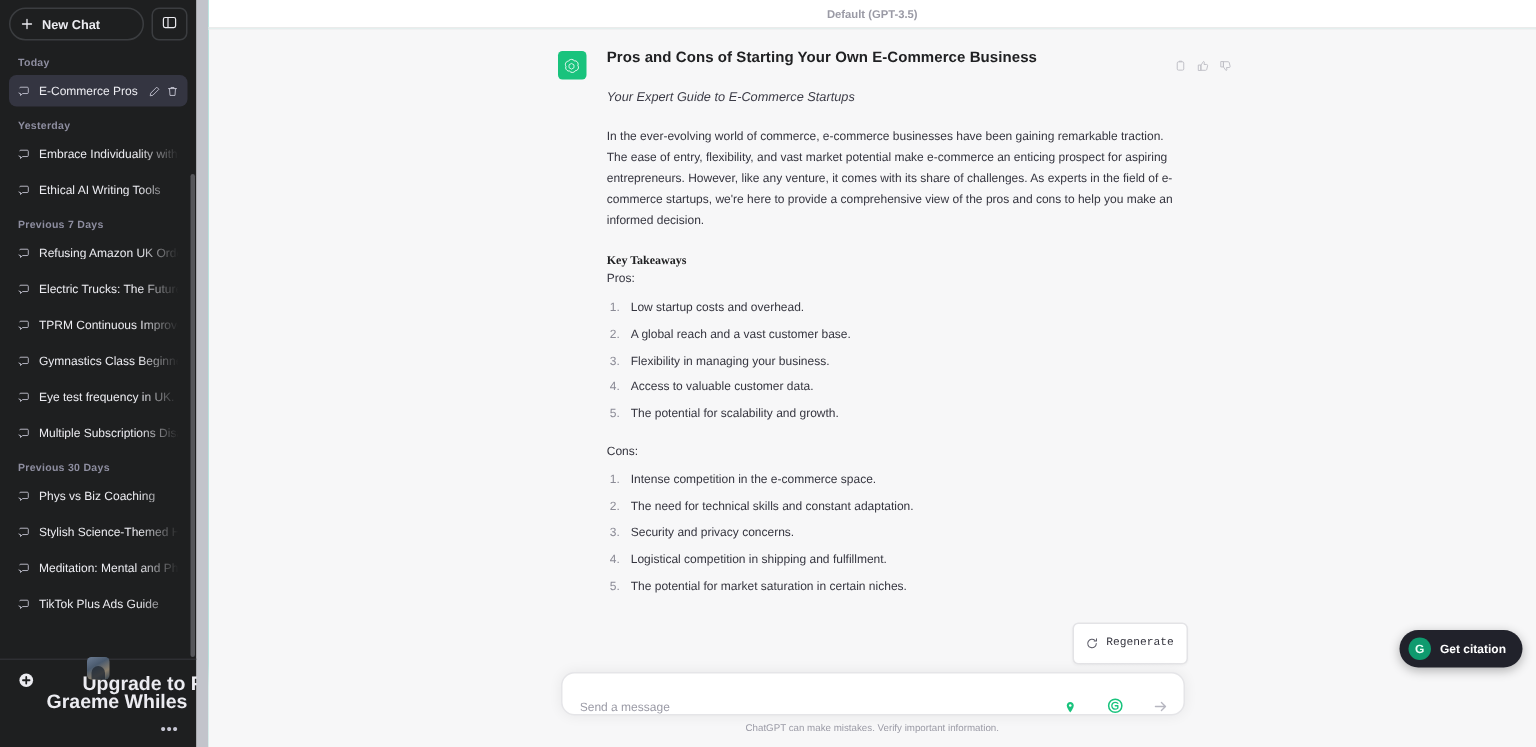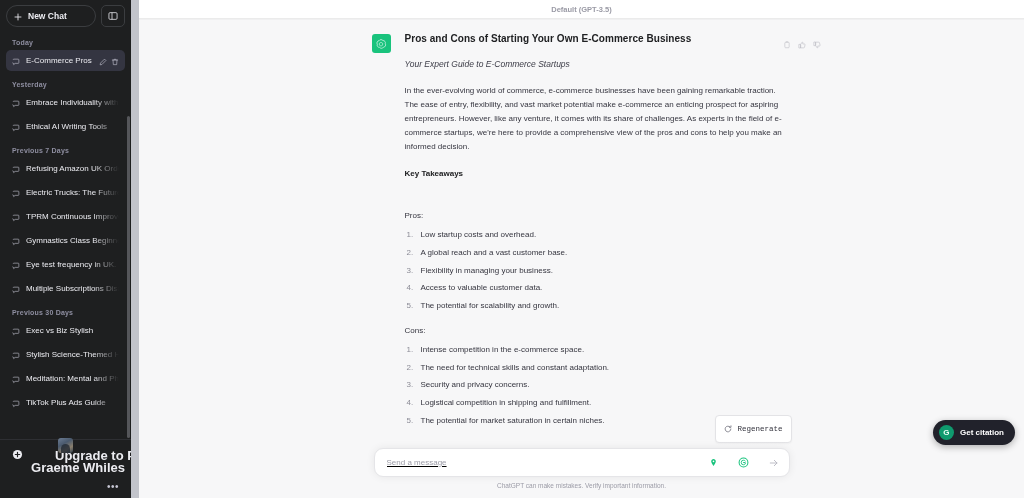--- a/index.html
+++ b/index.html
@@ -120,21 +120,21 @@
     letter-spacing: .05px; line-height: 1.25; margin-bottom: 13px;
   }
   .art-sub {
     font-size: 8.5px; font-style: italic; color: #3c3c47;
     margin-bottom: 14px; line-height: 1.3;
   }
   .art-p {
     font-size: 8px; color: #35353f; line-height: 1.78; margin-bottom: 14px;
   }
   .art-h2 {
-    font-size: 8px; font-weight: 700; color: #202123; margin-bottom: 33px;
+    font-size: 8px; font-weight: 700; color: #202123; margin-bottom: 3px; font-family: Liberation Serif, serif;
   }
   .list-label { font-size: 8px; color: #35353f; margin-bottom: 10px; }
   ol.art-list { list-style: none; counter-reset: li; margin-bottom: 14px; }
   ol.art-list li {
     counter-increment: li; font-size: 8px; color: #35353f;
     line-height: 1.3; padding-left: 16px; position: relative; margin-bottom: 7.5px;
   }
   ol.art-list li::before {
     content: counter(li) "."; position: absolute; left: 2px; top: 0;
     color: #8b8b96; font-size: 8px;
@@ -157,21 +157,21 @@
   .composer-area {
     position: absolute; left: 0; right: 0; bottom: 0; height: 56px;
     background: linear-gradient(to bottom, rgba(247,247,248,0) 0%, #f7f7f8 28%);
     display: flex; flex-direction: column; align-items: center;
     justify-content: flex-start; padding-top: 6px;
   }
   .composer {
     width: 416px; height: 29px; background: #ffffff;
     border: 1px solid #e5e5e8; border-radius: 9px;
     box-shadow: 0 0 9px rgba(0,0,0,.07);
-    display: flex; align-items: center; padding: 0 10px 0 12px; gap: 20px; text-decoration: underline;
+    display: flex; align-items: flex-end; padding: 0 10px 0 12px; gap: 20px;
   }
   .composer input {
     flex: 1 1 auto; border: none; outline: none; background: transparent;
     font-family: "Liberation Sans", sans-serif; font-size: 8px; color: #2d2d35;
   }
   .composer input::placeholder { color: #9b9ba6; }
   .comp-ico { flex: 0 0 auto; cursor: pointer; display: flex; align-items: center; }
   .footnote {
     margin-top: 5px; font-size: 6.5px; color: #9b9ba6; text-align: center;
   }
@@ -291,21 +291,21 @@
               <path d="M2 3.2A1.2 1.2 0 013.2 2h7.6A1.2 1.2 0 0112 3.2v5A1.2 1.2 0 0110.8 9.4H5.4L2.9 11.6V9.4h-.7A1.2 1.2 0 011 8.2" stroke="#c5c5d2" stroke-width="1.05" stroke-linejoin="round"></path>
             </svg></span>
         <span class="title">Multiple Subscriptions Disad</span>
       </div>
 
       <div class="sb-sectitle">Previous 30 Days</div>
       <div class="chat-row">
         <span><svg width="8" height="8" viewBox="0 0 14 14" fill="none">
               <path d="M2 3.2A1.2 1.2 0 013.2 2h7.6A1.2 1.2 0 0112 3.2v5A1.2 1.2 0 0110.8 9.4H5.4L2.9 11.6V9.4h-.7A1.2 1.2 0 011 8.2" stroke="#c5c5d2" stroke-width="1.05" stroke-linejoin="round"></path>
             </svg></span>
-        <span class="title">Exec vs Biz Stylish</span>
+        <span class="title">Phys vs Biz Coaching</span>
       </div>
       <div class="chat-row">
         <span><svg width="8" height="8" viewBox="0 0 14 14" fill="none">
               <path d="M2 3.2A1.2 1.2 0 013.2 2h7.6A1.2 1.2 0 0112 3.2v5A1.2 1.2 0 0110.8 9.4H5.4L2.9 11.6V9.4h-.7A1.2 1.2 0 011 8.2" stroke="#c5c5d2" stroke-width="1.05" stroke-linejoin="round"></path>
             </svg></span>
         <span class="title">Stylish Science-Themed Hoo</span>
       </div>
       <div class="chat-row">
         <span><svg width="8" height="8" viewBox="0 0 14 14" fill="none">
               <path d="M2 3.2A1.2 1.2 0 013.2 2h7.6A1.2 1.2 0 0112 3.2v5A1.2 1.2 0 0110.8 9.4H5.4L2.9 11.6V9.4h-.7A1.2 1.2 0 011 8.2" stroke="#c5c5d2" stroke-width="1.05" stroke-linejoin="round"></path>

